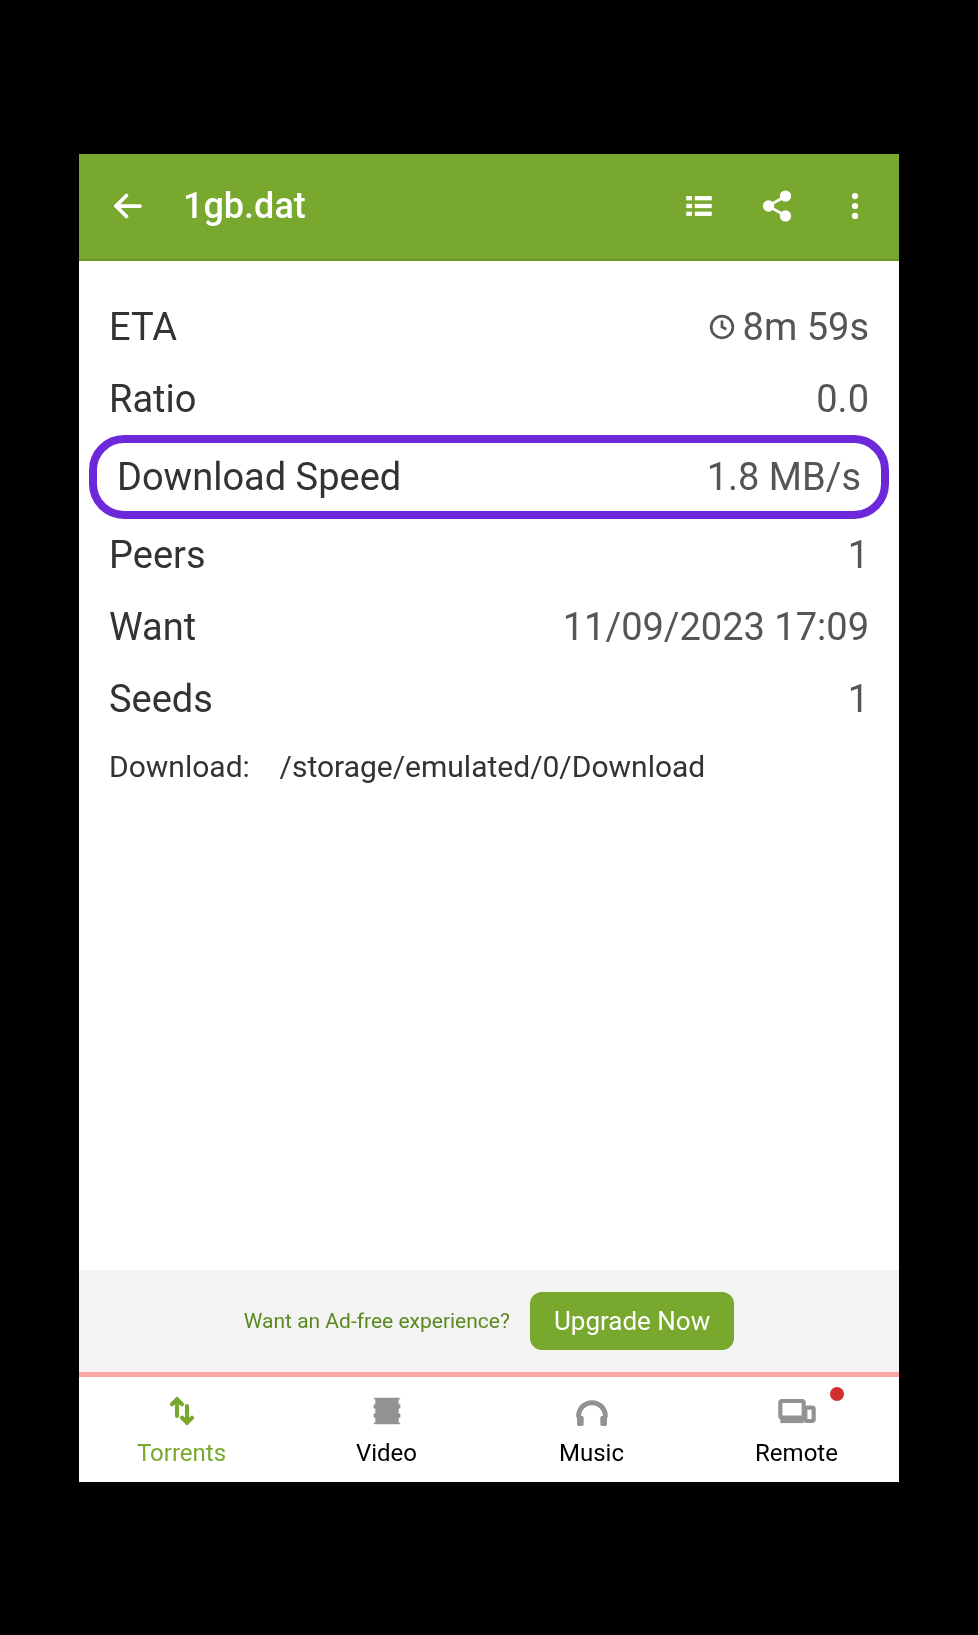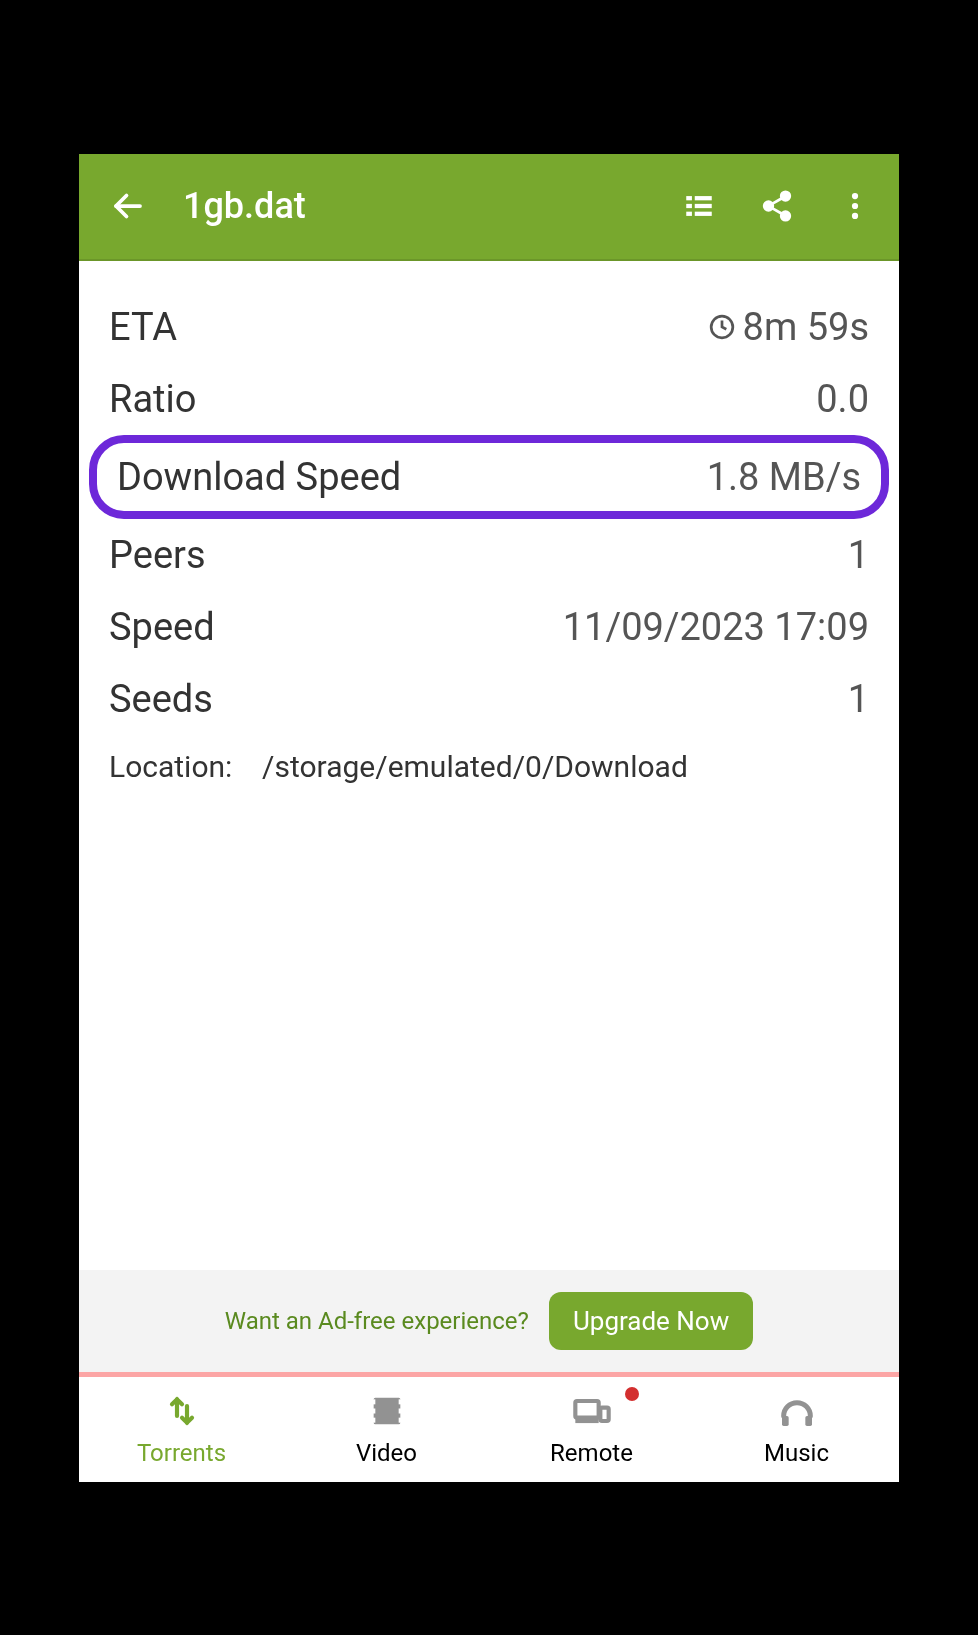--- a/index.html
+++ b/index.html
@@ -94,21 +94,21 @@
     .ad-banner {
       background: #f3f3f3;
       padding: 22px 20px;
       display: flex;
       align-items: center;
       justify-content: center;
       gap: 20px;
     }
     .ad-text {
       color: #5a8a1f;
-      font-size: 24px;
+      font-size: 21px;
     }
     .upgrade-btn {
       background: #78a82e;
       color: #fff;
       border: none;
       border-radius: 12px;
       padding: 14px 24px;
       font-size: 26px;
       font-weight: 400;
     }
@@ -216,31 +216,31 @@
       <span class="info-label">Download Speed</span>
       <span class="info-value">1.8 MB/s</span>
     </div>
 
     <div class="info-row">
       <span class="info-label">Peers</span>
       <span class="info-value">1</span>
     </div>
 
     <div class="info-row">
-      <span class="info-label">Speed</span>
+      <span class="info-label">Want</span>
       <span class="info-value">11/09/2023 17:09</span>
     </div>
 
     <div class="info-row">
       <span class="info-label">Seeds</span>
       <span class="info-value">1</span>
     </div>
 
     <div class="location-row">
-      <span>Location:</span>
+      <span>Download:</span>
       &nbsp;&nbsp;
       <span>/storage/emulated/0/Download</span>
     </div>
   </div>
 
   <div class="ad-banner">
     <span class="ad-text">Want an Ad-free experience?</span>
     <button class="upgrade-btn">Upgrade Now</button>
   </div>
 
@@ -260,30 +260,30 @@
         <rect x="2" y="5" width="3" height="3" fill="#fff"></rect>
         <rect x="2" y="10.5" width="3" height="3" fill="#fff"></rect>
         <rect x="2" y="16" width="3" height="3" fill="#fff"></rect>
         <rect x="19" y="5" width="3" height="3" fill="#fff"></rect>
         <rect x="19" y="10.5" width="3" height="3" fill="#fff"></rect>
         <rect x="19" y="16" width="3" height="3" fill="#fff"></rect>
       </svg>
       <span>Video</span>
     </div>
     <div class="nav-item">
+      <svg class="nav-icon" viewBox="0 0 24 24" fill="none" stroke="#929292" stroke-width="3" stroke-linecap="round">
+        <path d="M4 15 A8 8 0 0 1 20 15"></path>
+        <rect x="3" y="15" width="4" height="6" rx="1" fill="#929292" stroke="none"></rect>
+        <rect x="17" y="15" width="4" height="6" rx="1" fill="#929292" stroke="none"></rect>
+      </svg>
+      <span>Music</span>
+    </div>
+    <div class="nav-item">
       <div class="badge"></div>
       <svg class="nav-icon" viewBox="0 0 24 24" fill="none" stroke="#929292" stroke-width="2.5">
         <rect x="2" y="6" width="14" height="10" rx="1"></rect>
         <line x1="2" y1="18" x2="16" y2="18"></line>
         <rect x="17" y="10" width="5" height="8" rx="1"></rect>
       </svg>
       <span>Remote</span>
     </div>
-    <div class="nav-item">
-      <svg class="nav-icon" viewBox="0 0 24 24" fill="none" stroke="#929292" stroke-width="3" stroke-linecap="round">
-        <path d="M4 15 A8 8 0 0 1 20 15"></path>
-        <rect x="3" y="15" width="4" height="6" rx="1" fill="#929292" stroke="none"></rect>
-        <rect x="17" y="15" width="4" height="6" rx="1" fill="#929292" stroke="none"></rect>
-      </svg>
-      <span>Music</span>
-    </div>
   </div>
 </div>
 
 </body></html>

